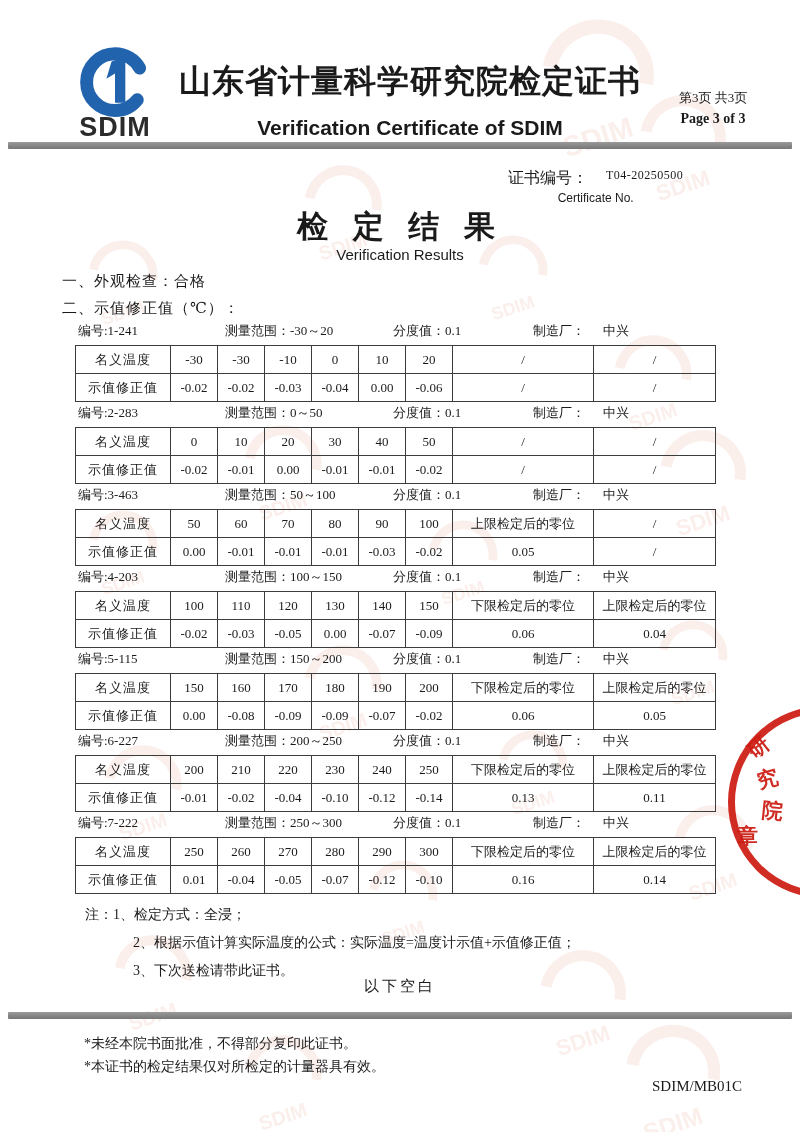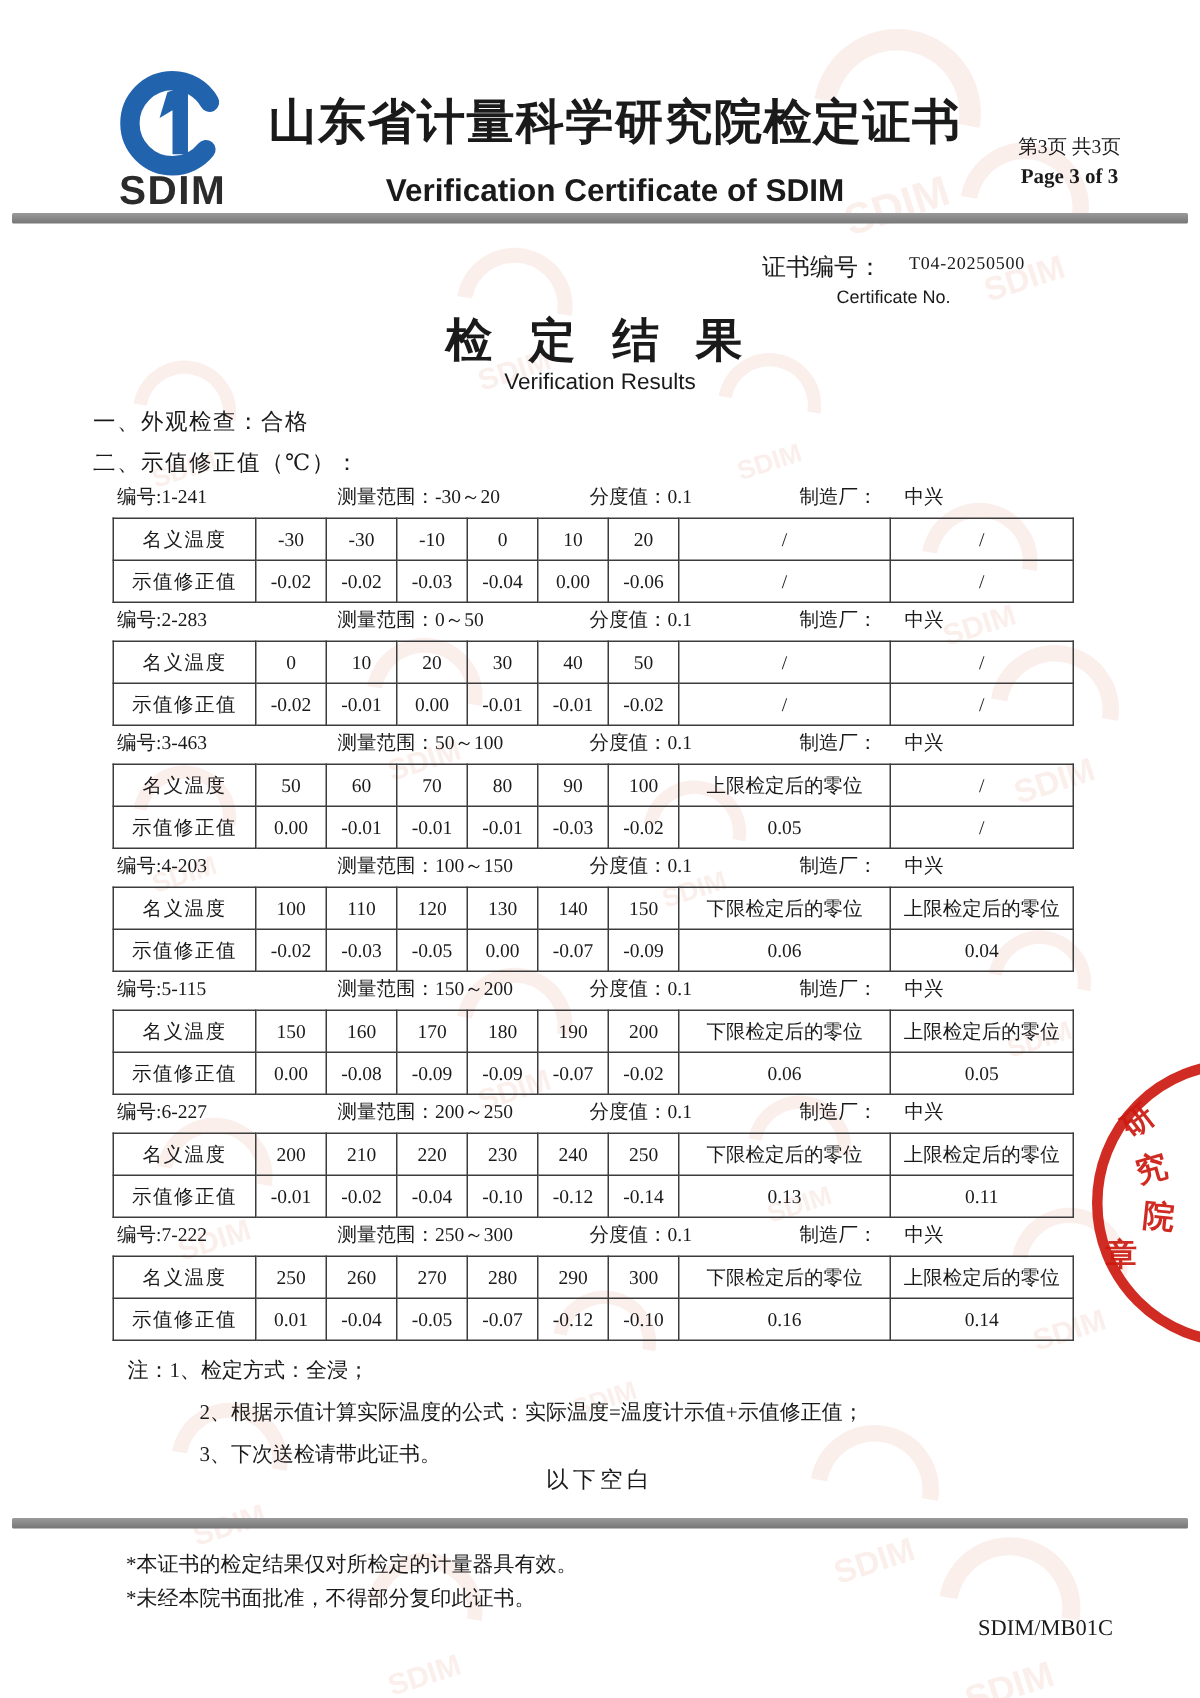--- a/index.html
+++ b/index.html
@@ -540,22 +540,22 @@
 
     <div class="notes">
       <div class="n1">注：1、检定方式：全浸；</div>
       <div class="n2">2、根据示值计算实际温度的公式：实际温度=温度计示值+示值修正值；</div>
       <div class="n3">3、下次送检请带此证书。</div>
     </div>
     <div class="endmark">以下空白</div>
 
     <div class="bar bottom"></div>
     <div class="foot-lines">
+      <div>*未经本院书面批准，不得部分复印此证书。</div>
       <div>*本证书的检定结果仅对所检定的计量器具有效。</div>
-      <div>*未经本院书面批准，不得部分复印此证书。</div>
     </div>
     <div class="doc-code">SDIM/MB01C</div>
   </div>
 
   <div class="layer-stamp">
     <div class="stamp-ring"></div>
   <span class="stamp-ch" style="left: 748px; top: 733px; transform: rotate(-38deg); color: rgb(204, 26, 17);">研</span>
       <span class="stamp-ch" style="left: 757px; top: 765px; transform: rotate(-16deg); color: rgb(204, 26, 17);">究</span>
       <span class="stamp-ch" style="left: 762px; top: 797px; transform: rotate(6deg); color: rgb(204, 26, 17);">院</span>
       <span class="stamp-ch" style="left: 737px; top: 822px; transform: rotate(0deg); color: rgb(204, 26, 17);">章</span>

